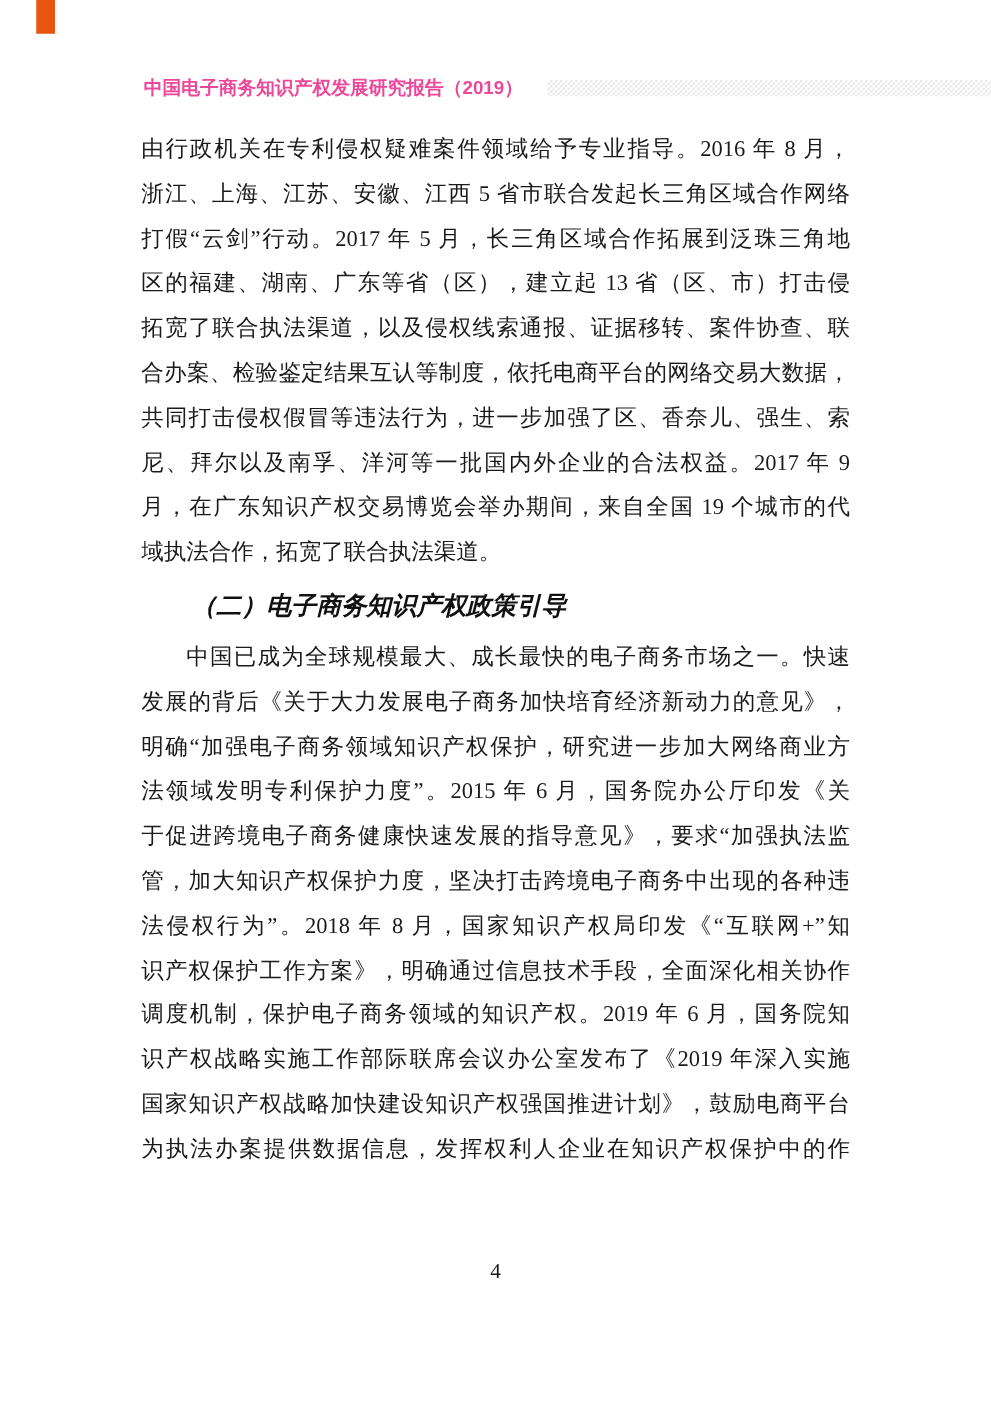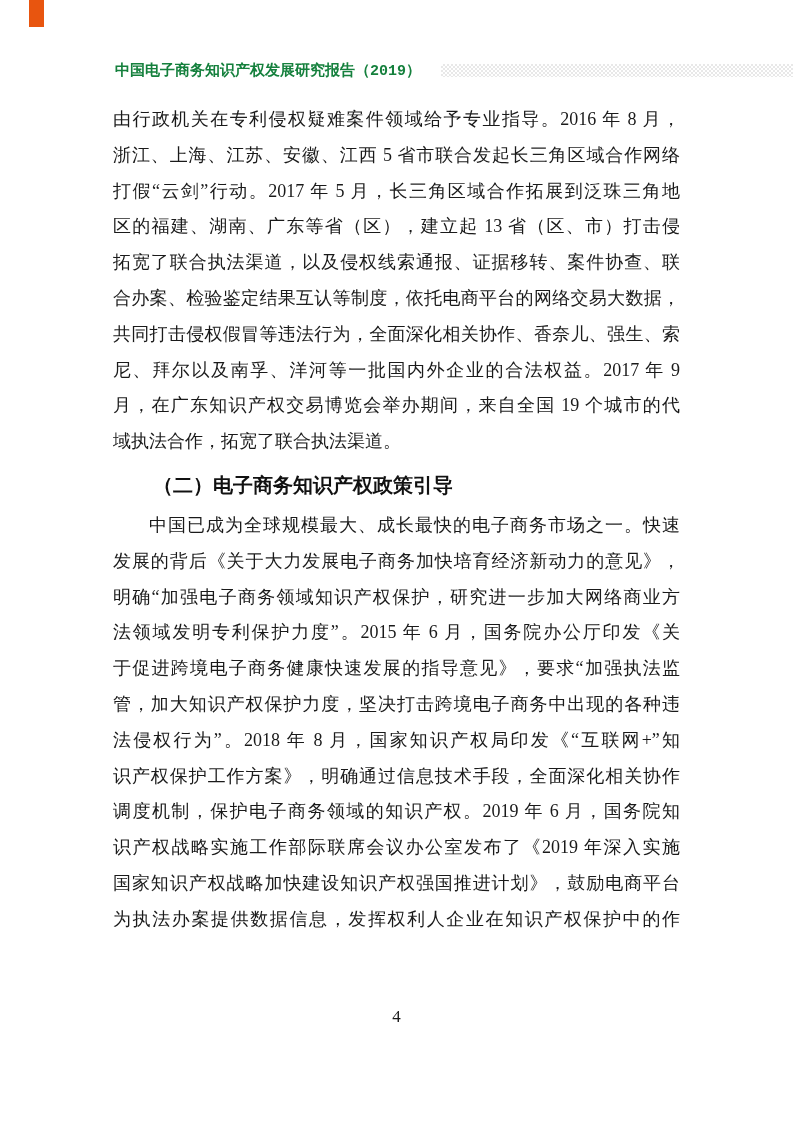--- a/index.html
+++ b/index.html
@@ -18,24 +18,24 @@
     background: #e8550f;
   }
   .header-row {
     position: absolute;
     left: 115px; top: 58px; right: 0;
     height: 24px;
     display: flex;
     align-items: center;
   }
   .header-title {
-    font-family: Liberation Mono, monospace;
+    font-family: Liberation Sans, sans-serif;
     font-weight: bold;
     font-size: 15px;
-    color: #15803d;
+    color: #ec4899;
     white-space: nowrap;
     flex: 0 0 auto;
   }
   .header-strip {
     flex: 1 1 auto;
     height: 13px;
     margin-left: 20px;
     background-color: #ffffff;
     background-image:
       linear-gradient(45deg, #e8e8e8 25%, transparent 25%, transparent 75%, #e8e8e8 75%),
@@ -65,20 +65,21 @@
   .section-heading {
     height: 36px;
     line-height: 36px;
     margin-top: 7px;
     margin-bottom: 5px;
     padding-left: 2em;
     font-size: 20px;
     font-weight: bold;
     color: #111111;
     white-space: nowrap;
+    font-style: italic;
   }
   .footer {
     position: absolute;
     left: 0; right: 0; top: 1007px;
     text-align: center;
     font-size: 17px;
     color: #1a1a1a;
   }
 </style>
 </head>
@@ -92,21 +93,21 @@
 </div>
 
 <div class="content">
   <div>
       <div class="line just">由行政机关在专利侵权疑难案件领域给予专业指导。2016 年 8 月，</div>
       <div class="line just">浙江、上海、江苏、安徽、江西 5 省市联合发起长三角区域合作网络</div>
       <div class="line just">打假“云剑”行动。2017 年 5 月，长三角区域合作拓展到泛珠三角地</div>
       <div class="line just">区的福建、湖南、广东等省（区），建立起 13 省（区、市）打击侵</div>
       <div class="line just">拓宽了联合执法渠道，以及侵权线索通报、证据移转、案件协查、联</div>
       <div class="line just">合办案、检验鉴定结果互认等制度，依托电商平台的网络交易大数据，</div>
-      <div class="line just">共同打击侵权假冒等违法行为，全面深化相关协作、香奈儿、强生、索</div>
+      <div class="line just">共同打击侵权假冒等违法行为，进一步加强了区、香奈儿、强生、索</div>
       <div class="line just">尼、拜尔以及南孚、洋河等一批国内外企业的合法权益。2017 年 9</div>
       <div class="line just">月，在广东知识产权交易博览会举办期间，来自全国 19 个城市的代</div>
       <div class="line">域执法合作，拓宽了联合执法渠道。</div>
     </div>
   <div class="section-heading">（二）电子商务知识产权政策引导</div>
   <div>
       <div class="line just indent">中国已成为全球规模最大、成长最快的电子商务市场之一。快速</div>
       <div class="line just">发展的背后《关于大力发展电子商务加快培育经济新动力的意见》，</div>
       <div class="line just">明确“加强电子商务领域知识产权保护，研究进一步加大网络商业方</div>
       <div class="line just">法领域发明专利保护力度”。2015 年 6 月，国务院办公厅印发《关</div>

